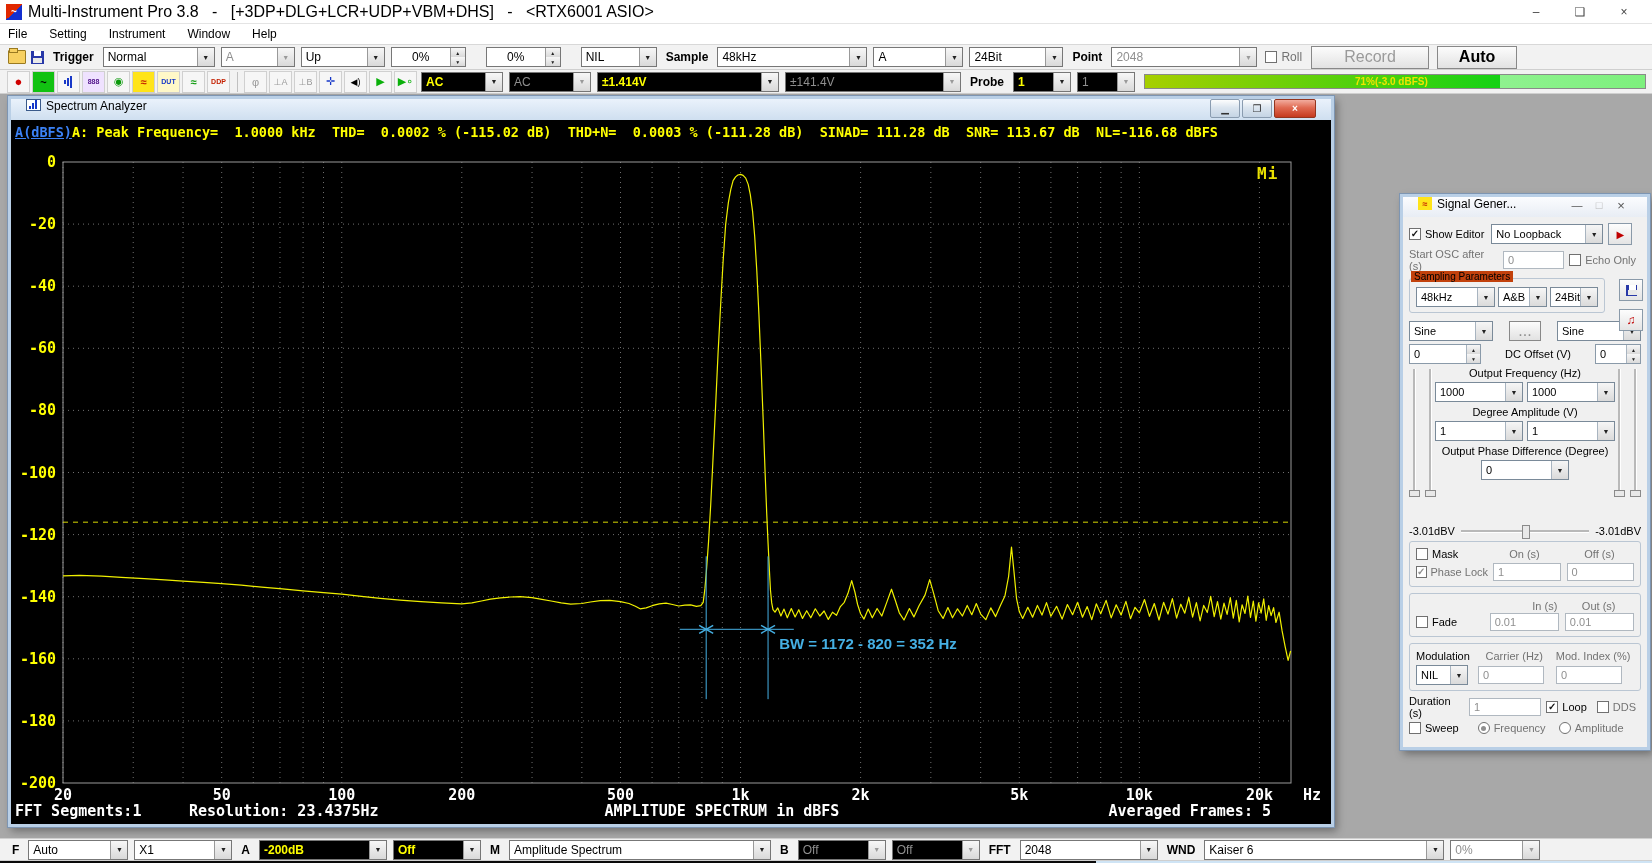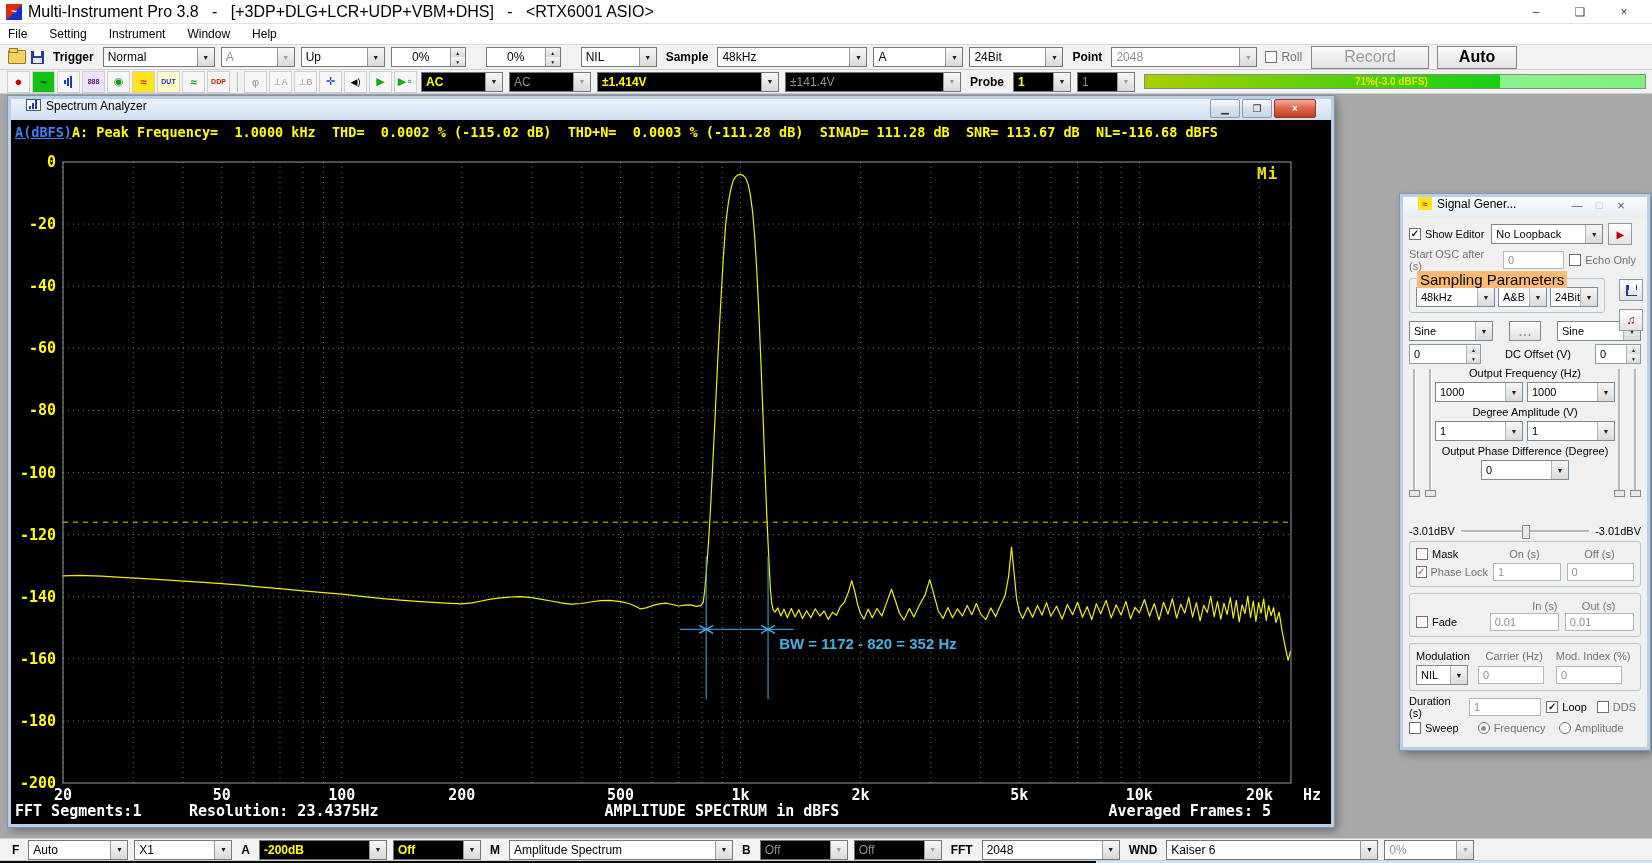--- a/index.html
+++ b/index.html
@@ -91,21 +91,21 @@
   .sinp{height:18px;border:1px solid #8a9aa9;background:#fff;font-size:11px;display:inline-flex;
         align-items:center;padding:0 4px;box-sizing:border-box;}
   .sinp.gray{color:#8f8f8f;border-color:#b0b8c0;}
   .sspin{display:inline-flex;height:20px;border:1px solid #8a9aa9;background:#fff;box-sizing:border-box;}
   .sspin .sval{padding:0 4px;display:flex;align-items:center;font-size:11px;}
   .sspin .sbtns{display:flex;flex-direction:column;border-left:1px solid #a8b4c0;margin-left:auto;}
   .sspin .sb{width:13px;height:9px;background:linear-gradient(#f6f6f6,#dadada);display:flex;align-items:center;justify-content:center;}
   .sspin .sb.up::after{content:"▲";font-size:5px;color:#222;}
   .sspin .sb.dn::after{content:"▼";font-size:5px;color:#222;}
   .grp{border:1px solid #bac6d3;border-radius:3px;margin:6px 0 4px 0;padding:6px 6px 5px 6px;position:relative;}
-  .glabel{position:absolute;top:-8px;left:7px;background:#fdba74;padding:0 3px;font-size:15px;}
+  .glabel{position:absolute;top:-8px;left:1px;background:#c2410c;padding:0 3px;font-size:10px;}
   .iconbtn{width:22px;height:20px;border:1px solid #8a9aa9;background:linear-gradient(#fdfdfd,#e4e4e4);
            display:flex;align-items:center;justify-content:center;font-size:12px;}
   .vtrack{position:absolute;width:2px;background:#b9b9b9;border-right:1px solid #fff;}
   .vhandle{position:absolute;width:9px;height:5px;left:-4px;background:#e8e8e8;border:1px solid #8a8a8a;}
   .htrack{height:2px;background:#b9b9b9;border-bottom:1px solid #fff;flex:1;margin:0 6px;position:relative;}
   .hhandle{position:absolute;left:48%;top:-5px;width:6px;height:12px;background:#e8e8e8;border:1px solid #8a8a8a;}
   .bottom-strip{left:0;top:861px;width:1652px;height:2px;background:#0a0a0a;}
   .bottom-strip .lite{position:absolute;left:1096px;top:0;right:0;bottom:0;background:#cfe4f5;}
   .fold{width:16px;height:12px;background:#f7d060;border:1px solid #9a7a20;border-radius:1px;position:relative;margin:0 2px;}
   .fold::before{content:"";position:absolute;left:0;top:-3px;width:7px;height:3px;background:#f7d060;border:1px solid #9a7a20;}
@@ -587,40 +587,40 @@
   <span class="tblabel">A</span>
   <span class="combo dark" style="width:128px">
       <span class="cval">-200dB</span>
       <span class="carr"></span>
     </span>
   <span class="combo dark" style="width:88px">
       <span class="cval">Off</span>
       <span class="carr"></span>
     </span>
   <span class="tblabel">M</span>
-  <span class="combo" style="width:224px">
+  <span class="combo" style="width:262px">
       <span class="cval">Amplitude Spectrum</span>
       <span class="carr"></span>
     </span>
   <span class="tblabel">B</span>
   <span class="combo dark dis" style="width:88px">
       <span class="cval">Off</span>
       <span class="carr"></span>
     </span>
   <span class="combo dark dis" style="width:88px">
       <span class="cval">Off</span>
       <span class="carr"></span>
     </span>
   <span class="tblabel">FFT</span>
   <span class="combo" style="width:138px">
       <span class="cval">2048</span>
       <span class="carr"></span>
     </span>
   <span class="tblabel">WND</span>
-  <span class="combo" style="width:212px">
+  <span class="combo" style="width:240px">
       <span class="cval">Kaiser 6</span>
       <span class="carr"></span>
     </span>
   <span class="combo dis" style="width:90px">
       <span class="cval">0%</span>
       <span class="carr"></span>
     </span>
 </div>
 <div class="abs bottom-strip">
     <span class="lite"></span>

